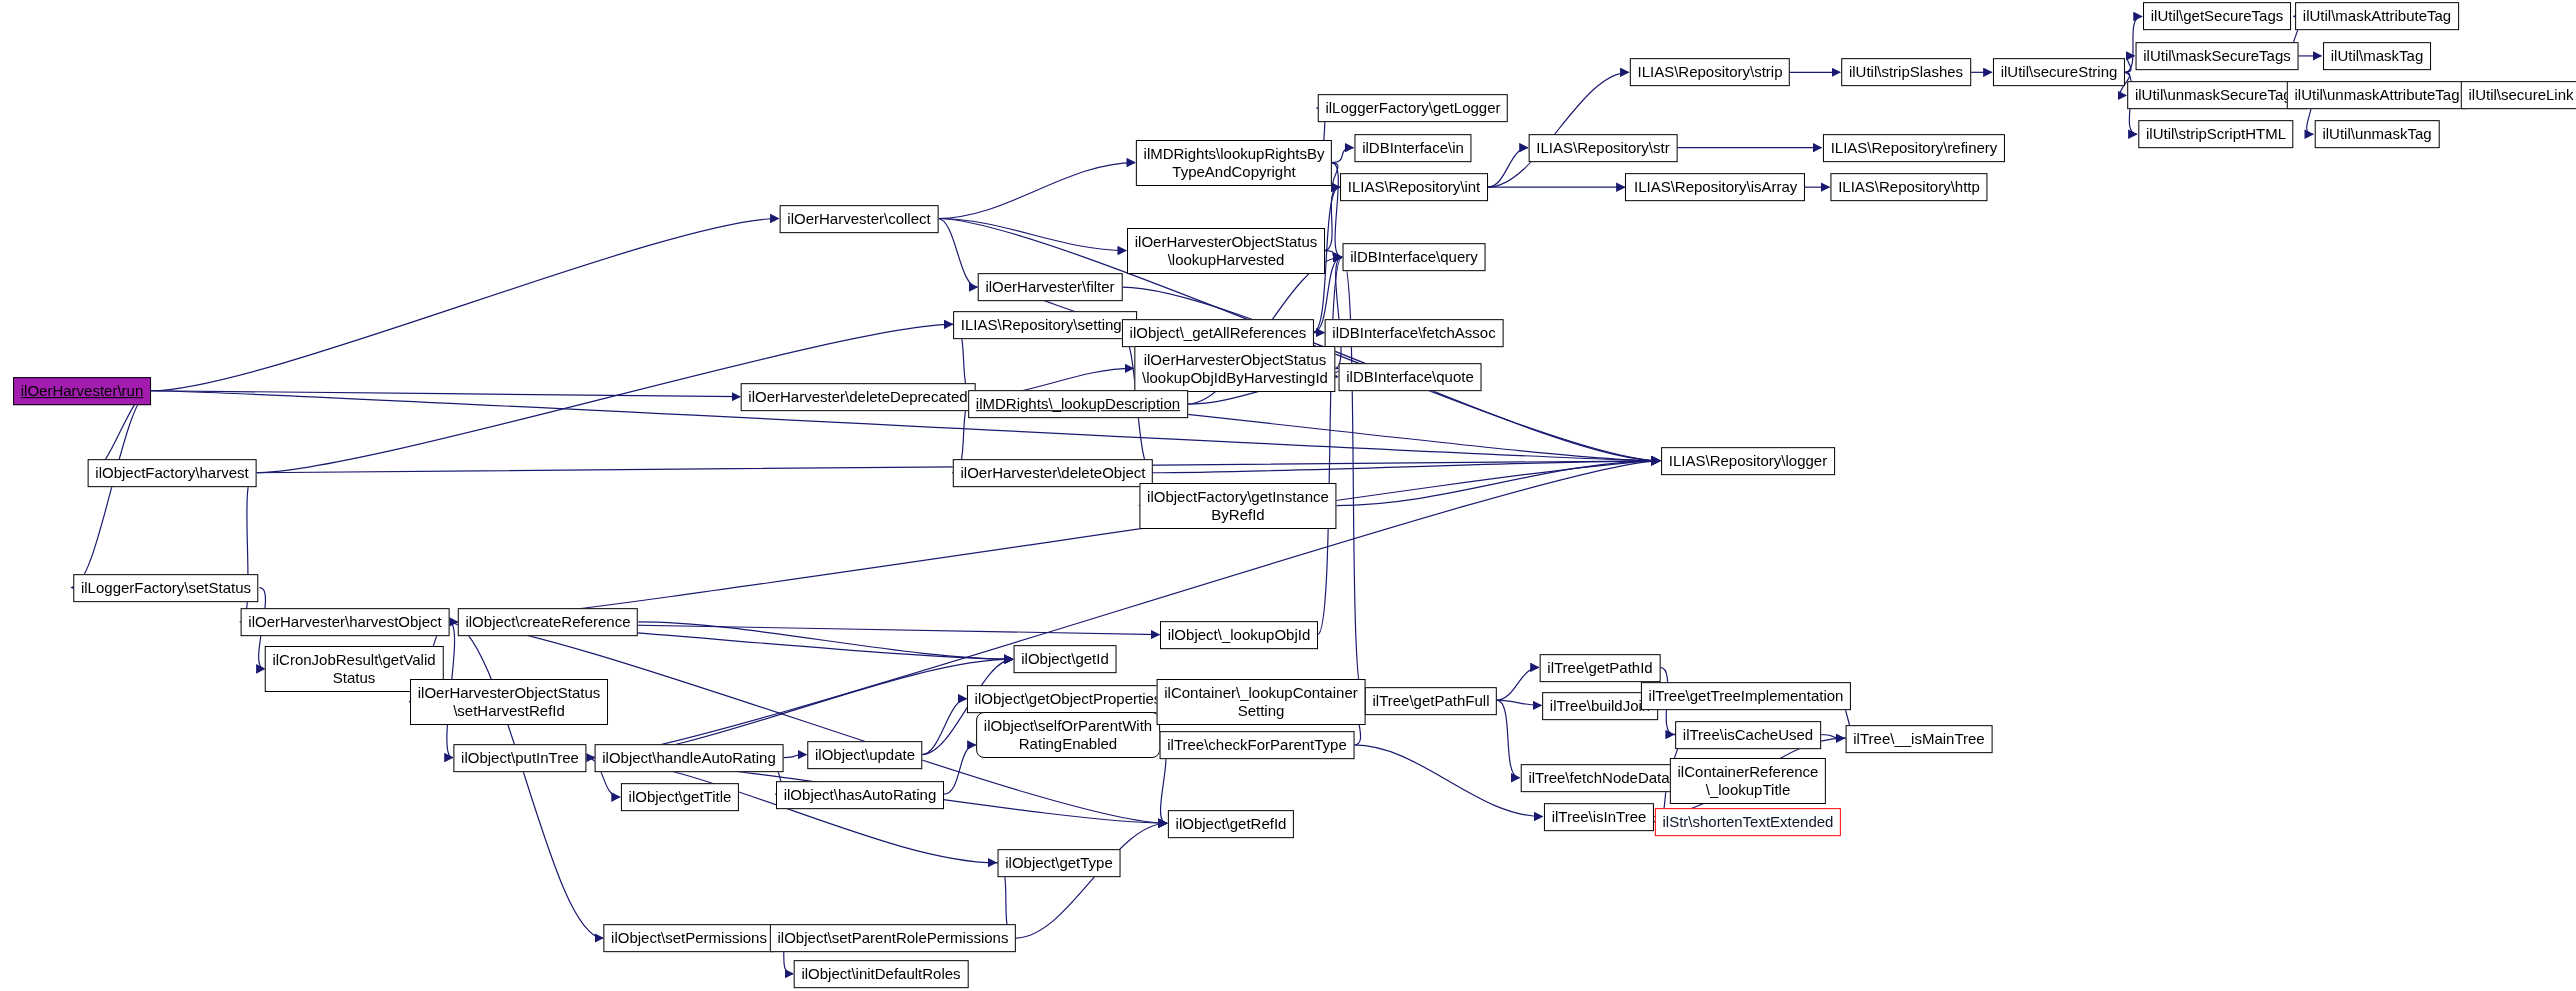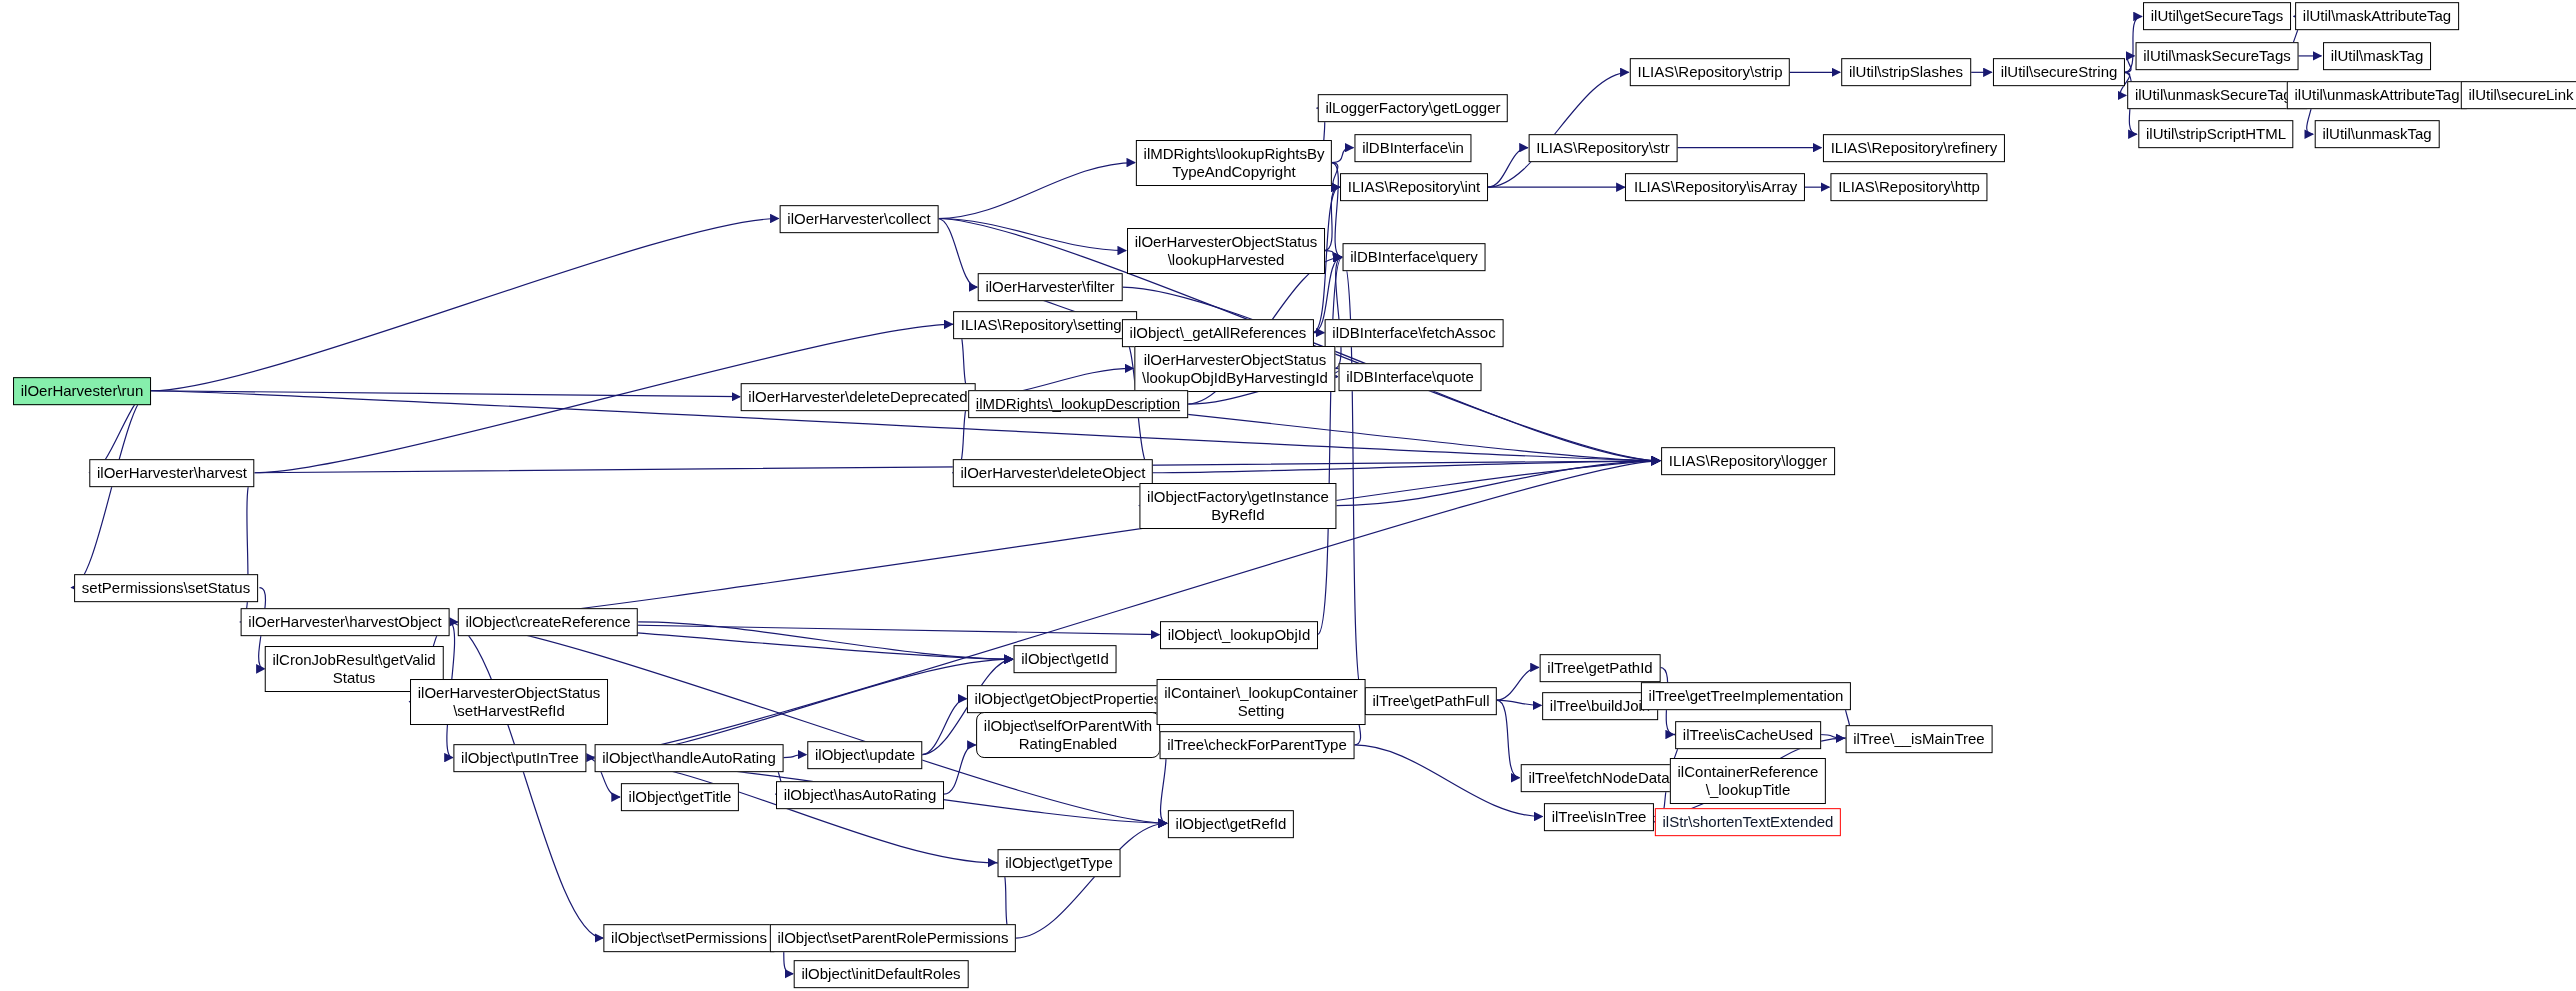--- a/index.html
+++ b/index.html
@@ -32,22 +32,23 @@
     color: #000000;
     font: 15px/1.22 "Liberation Sans", sans-serif;
     padding: 3.7px 6.7px;
     white-space: pre;
     text-align: center;
     z-index: 2;
     box-sizing: border-box;
     cursor: pointer;
   }
   .node.root {
-    background: #86efac;
+    background: #a21caf;
     font-weight: normal;
+    text-decoration: underline;
   }
   .node.truncated {
     border-color: #ff0000;
     color: #0f172a;
   }
   path.edge {
     fill: none;
     stroke: #191970;
     stroke-width: 1.6;
   }
@@ -194,22 +195,22 @@
       <div class="node" style="left: 1414px; top: 333px;">ilDBInterface\fetchAssoc</div>
       <div class="node" style="left: 1235px; top: 369px;">ilOerHarvesterObjectStatus
 \lookupObjIdByHarvestingId</div>
       <div class="node" style="left: 1410px; top: 377px;">ilDBInterface\quote</div>
       <div class="node" style="left: 858px; top: 397px;">ilOerHarvester\deleteDeprecated</div>
       <div class="node" style="left: 1078px; top: 404px; text-decoration: underline;">ilMDRights\_lookupDescription</div>
       <div class="node" style="left: 1053px; top: 473px;">ilOerHarvester\deleteObject</div>
       <div class="node" style="left: 1238px; top: 506px;">ilObjectFactory\getInstance
 ByRefId</div>
       <div class="node" style="left: 1748px; top: 461px;">ILIAS\Repository\logger</div>
-      <div class="node" style="left: 172px; top: 473px;">ilOerHarvester\harvest</div>
-      <div class="node" style="left: 166px; top: 588px;">setPermissions\setStatus</div>
+      <div class="node" style="left: 172px; top: 473px;">ilObjectFactory\harvest</div>
+      <div class="node" style="left: 166px; top: 588px;">ilLoggerFactory\setStatus</div>
       <div class="node" style="left: 345px; top: 622px;">ilOerHarvester\harvestObject</div>
       <div class="node" style="left: 548px; top: 622px;">ilObject\createReference</div>
       <div class="node" style="left: 354px; top: 669px;">ilCronJobResult\getValid
 Status</div>
       <div class="node" style="left: 509px; top: 702px;">ilOerHarvesterObjectStatus
 \setHarvestRefId</div>
       <div class="node" style="left: 520px; top: 758px;">ilObject\putInTree</div>
       <div class="node" style="left: 689px; top: 758px;">ilObject\handleAutoRating</div>
       <div class="node" style="left: 680px; top: 797px;">ilObject\getTitle</div>
       <div class="node" style="left: 865px; top: 755px;">ilObject\update</div>

